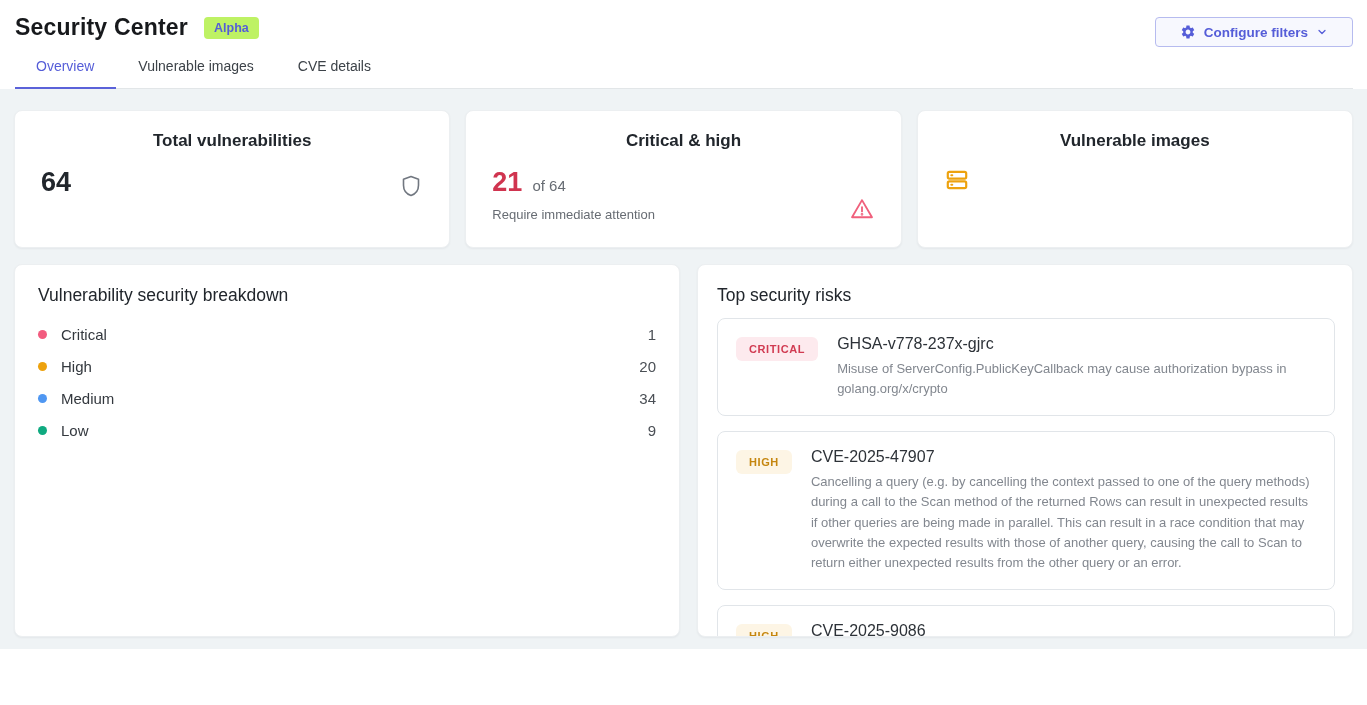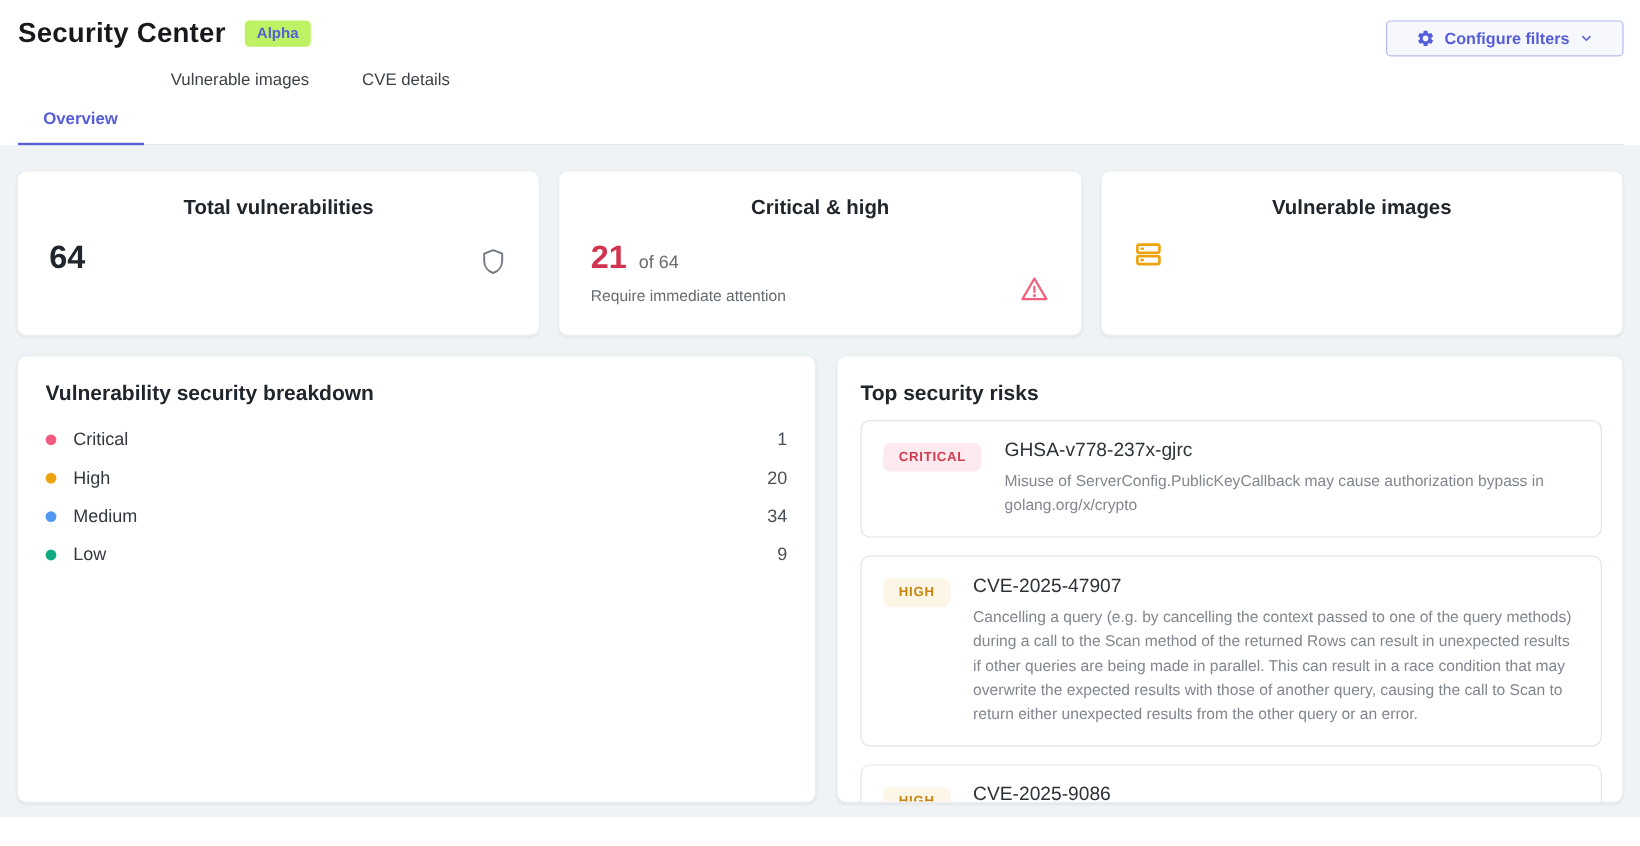--- a/index.html
+++ b/index.html
@@ -37,21 +37,21 @@
   .tabs {
     display: flex; margin-top: 17px;
     border-bottom: 1px solid #e2e6e8;
   }
   .tab {
     padding: 0 22px 13px 22px;
     font-size: 14px; color: #3c4248; cursor: pointer;
     border-bottom: 2px solid transparent;
     margin-bottom: -1px;
   }
-  .tab.active { color: #555dd8; font-weight: 700; border-bottom-color: #5b62d9; margin-top: 32px; }
+  .tab.active { color: #555dd8; font-weight: 400; border-bottom-color: #5b62d9; }
   .tab:first-child { padding-left: 21px; }
 
   
   .content {
     background: #eff3f5;
     height: 560px;
     padding: 21px 14px 14px 14px;
   }
   .stats-row { display: flex; gap: 15px; }
   .stat-card {
@@ -74,21 +74,21 @@
 
   
   .panels-row { display: flex; gap: 17px; margin-top: 16px; }
   .panel {
     flex: 1; height: 373px;
     background: #ffffff; border-radius: 8px;
     border: 1px solid #eceff1;
     box-shadow: 0 1px 2px rgba(16,24,40,0.05);
     overflow: hidden;
   }
-  .panel-heading { font-size: 17.5px; font-weight: 700; color: #21262c; }
+  .panel-heading { font-size: 17.5px; font-weight: 400; color: #21262c; }
 
   .breakdown-panel { padding: 20px 23px; }
   .breakdown-list { margin-top: 12px; }
   .breakdown-row {
     display: flex; align-items: center;
     height: 32px; font-size: 15px; color: #33383e;
   }
   .dot { width: 9px; height: 9px; border-radius: 50%; margin-right: 14px; flex: none; }
   .breakdown-label { flex: 1; }
   .breakdown-value { color: #4a4f55; }

